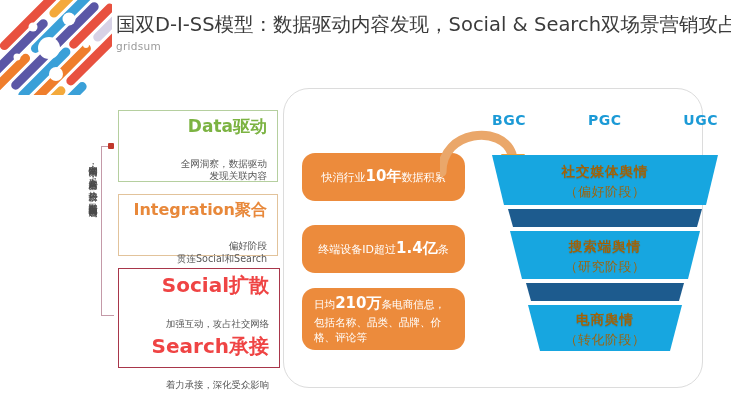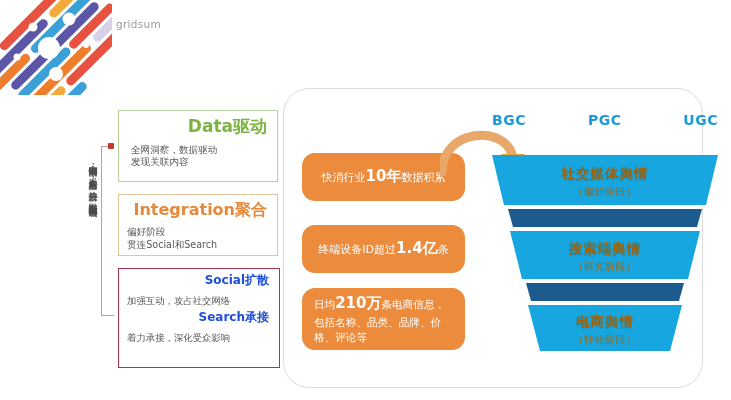--- a/index.html
+++ b/index.html
@@ -27,30 +27,30 @@
     font-size:9.2px;color:#4a4a4a;line-height:1.5;letter-spacing:.5px;
     text-align:left;
   }
   
   #left-bracket{position:absolute;left:101px;top:146px;width:13px;height:170px;border-left:1.2px solid #c49aa8;border-top:1.2px solid #c49aa8;border-bottom:1.2px solid #c49aa8;box-sizing:border-box;}
   #bracket-node{position:absolute;left:108px;top:143px;width:6px;height:6px;background:#c0392b;border-radius:1px;}
 
   
   .pcard{position:absolute;box-sizing:border-box;background:#fff;padding:6px 10px 8px 8px;}
   .pcard .ptitle{font-weight:bold;text-align:right;line-height:1.15;}
-  .pcard .pdesc{font-size:9.6px;color:#585858;line-height:1.35;margin-top:7px;}
+  .pcard .pdesc{font-size:9.6px;color:#585858;text-align:right;line-height:1.35;margin-top:21px;}
 
   #card-data{left:118px;top:110px;width:160px;height:72px;border:1.3px solid #b5cf9f;padding-left:12px;}
   #card-data .ptitle{font-size:17px;color:#7cb342;}
 
   #card-integration{left:118px;top:194px;width:160px;height:62px;border:1.3px solid #e2c39b;}
   #card-integration .ptitle{font-size:16px;color:#e8883a;}
 
   #card-socialsearch{left:118px;top:268px;width:162px;height:100px;border:1.4px solid #a8364a;padding-top:5px;}
-  #card-socialsearch .ptitle{font-size:12px;color:#1d4ed8;}
+  #card-socialsearch .ptitle{font-size:20px;color:#ef4444;}
   #card-socialsearch .pdesc{font-size:9.4px;color:#555;}
   #card-socialsearch .gap{height:4px;}
 
   
   #stage-container{
     position:absolute;left:283px;top:88px;width:420px;height:300px;
     border:1.1px solid #dcdcdc;border-radius:26px;background:transparent;box-sizing:border-box;
   }
 
   
@@ -66,21 +66,21 @@
   #pill-3{left:302px;top:288px;width:163px;height:62px;font-size:10.6px;}
   #pill-3 .ptxt{text-align:left;}
 
   
   #flow-arrow{position:absolute;left:440px;top:110px;width:105px;height:80px;}
 
   
   #funnel{position:absolute;left:492px;top:155px;width:226px;height:200px;}
   .fl{position:absolute;left:0;display:flex;flex-direction:column;align-items:center;justify-content:center;color:#a16207;}
   .fl .fl-main{font-size:13.5px;font-weight:bold;letter-spacing:1px;text-shadow:0 1px 1px rgba(0,0,0,.12);}
-  .fl .fl-sub{font-size:10px;letter-spacing:.5px;margin-top:2px;opacity:.95;}
+  .fl .fl-sub{font-size:13px;letter-spacing:.5px;margin-top:2px;opacity:.95;}
 
   .funnel-labels{position:absolute;left:492px;top:112px;width:226px;display:flex;justify-content:space-between;}
   .funnel-labels span{font-size:14px;font-weight:bold;color:#1c9ad6;letter-spacing:.5px;}
 </style>
 </head>
 <body>
 
 <div id="slide">
 
   <div id="logo-block">
@@ -111,20 +111,21 @@
         <circle cx="69" cy="19" r="6.5" fill="#ffffff"></circle>
         <circle cx="33" cy="27" r="4.5" fill="#ffffff"></circle>
         <circle cx="56" cy="74" r="7" fill="#ffffff"></circle>
         <circle cx="17" cy="57" r="3.5" fill="#ffffff"></circle>
         <circle cx="86" cy="45" r="3" fill="#ffffff"></circle>
       </g>
     </svg>
   </div>
 
   <div id="title-area">
+    <div id="slide-title">国双D-I-SS模型：数据驱动内容发现，Social &amp; Search双场景营销攻占</div>
     <div id="brand-sub">gridsum</div>
   </div>
 
   <div id="vertical-caption">全网舆情洞察，受众兴趣点分析，热搜分析，民意数据反哺内容再制造</div>
   <div id="left-bracket"></div>
   <div id="bracket-node"></div>
 
   <div class="pcard" id="card-data">
     <div class="ptitle">Data驱动</div>
     <div class="pdesc">

